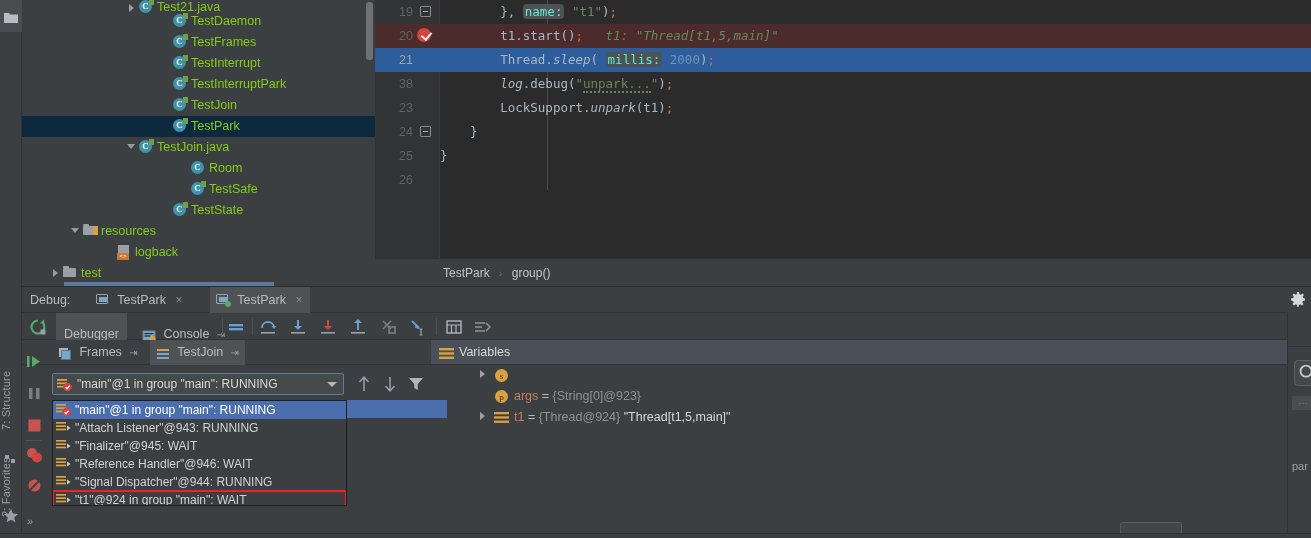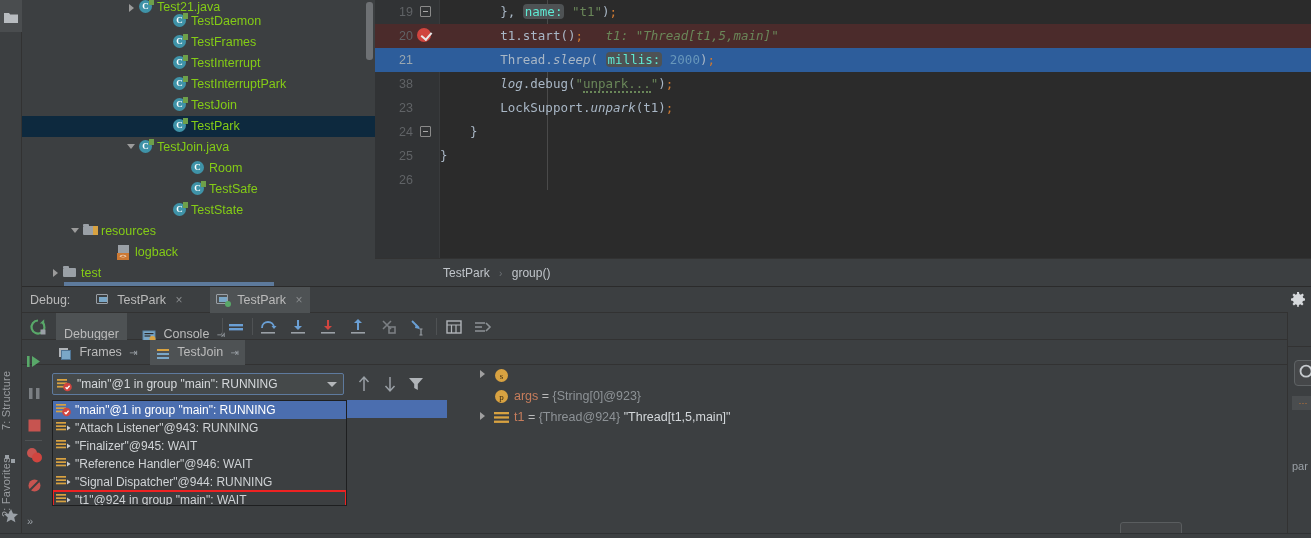--- a/index.html
+++ b/index.html
@@ -517,20 +517,31 @@
               <rect x="1" y="2" width="12" height="2" fill="#d8a241"></rect>
               <rect x="1" y="6" width="12" height="2" fill="#7aa7c7"></rect>
               <rect x="1" y="10" width="12" height="2" fill="#7aa7c7"></rect>
             </svg>
         </span>
         <span>TestJoin</span>
         <span class="pin">⇥</span>
       </div>
     </div>
 
+    <div class="vars-header">
+      <span class="ic">
+        <svg viewBox="0 0 15 15">
+            <rect x="0" y="2" width="15" height="2.4" fill="#d8a241"></rect>
+            <rect x="0" y="6.3" width="15" height="2.4" fill="#d8a241"></rect>
+            <rect x="0" y="10.6" width="15" height="2.4" fill="#d8a241"></rect>
+          </svg>
+      </span>
+      <span>Variables</span>
+      <span class="vars-pin">⇥</span>
+    </div>
 
     <div class="dbg-actions">
       <svg class="dact" style="top:12px" viewBox="0 0 19 19">
         <rect x="2" y="4" width="2.6" height="11" fill="#59a869"></rect>
           <path d="M7 4l8 5.5L7 15z" fill="#59a869"></path>
       </svg>
       <svg class="dact" style="top:44px" viewBox="0 0 19 19">
         <rect x="4" y="4" width="3.5" height="11" fill="#7b7f83"></rect>
           <rect x="11" y="4" width="3.5" height="11" fill="#7b7f83"></rect>
       </svg>

